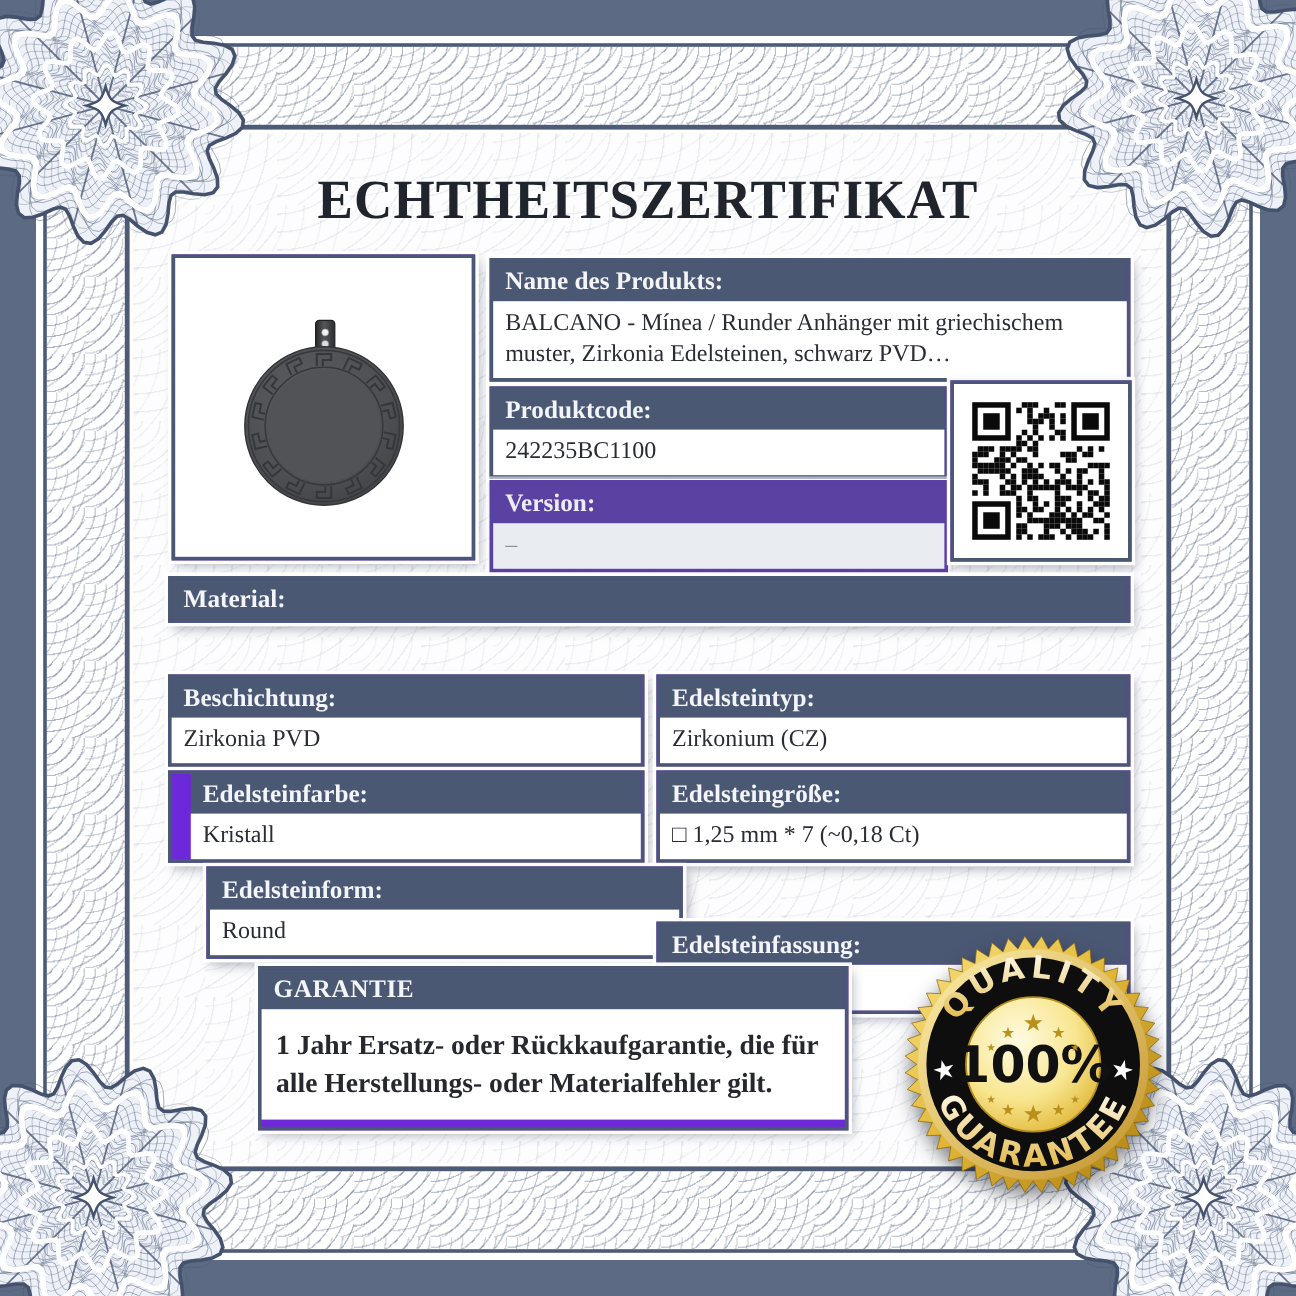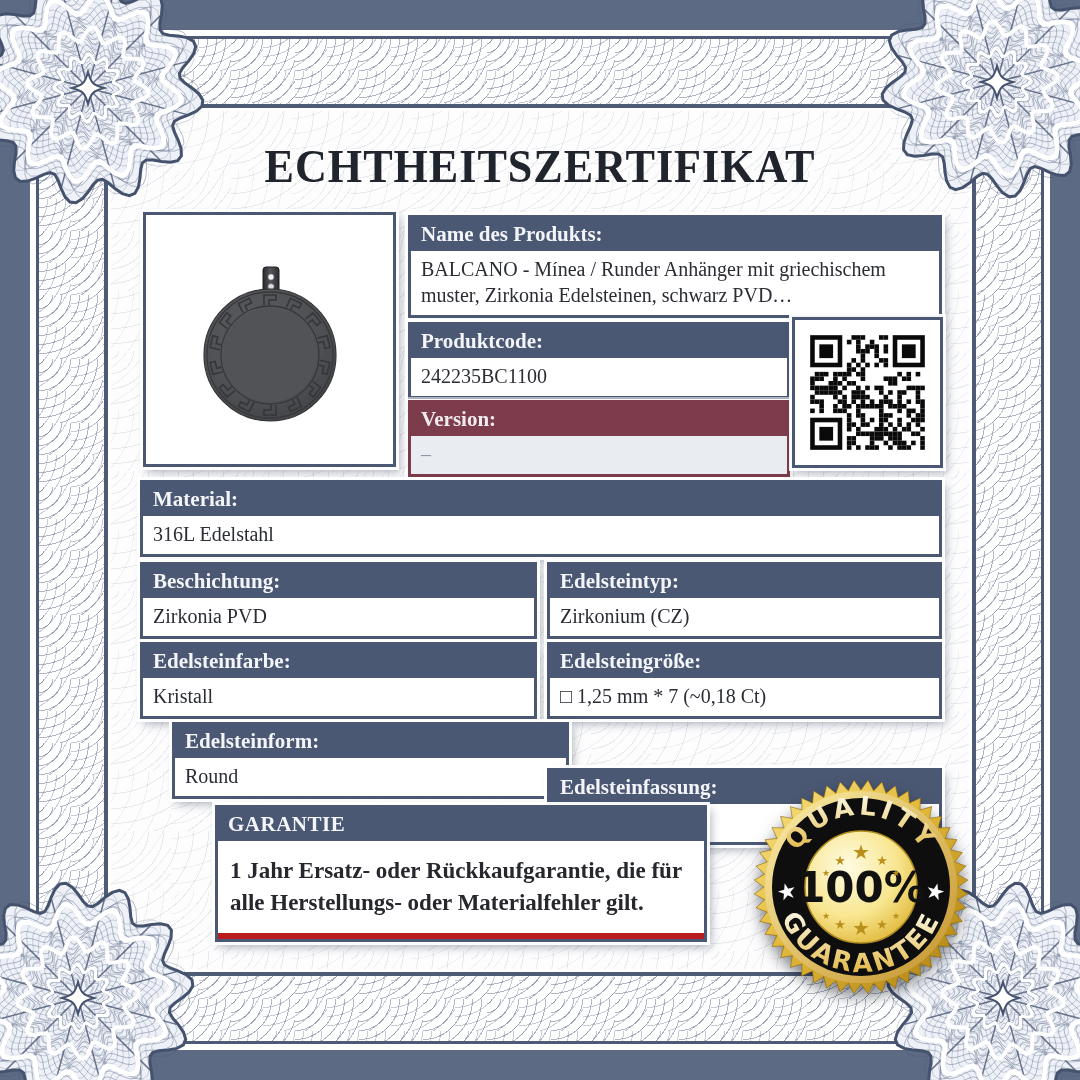--- a/index.html
+++ b/index.html
@@ -40,21 +40,21 @@
 
   
   .title{
     position:absolute;left:120px;right:120px;top:140px;z-index:8;
     text-align:center;font-weight:700;font-size:46px;letter-spacing:1px;
     color:#20242c;transform:scaleX(.96);
   }
 
   
   .fbox{
-    position:absolute;z-index:10;border:3px solid #4b5874;background:#b91c1c;
+    position:absolute;z-index:10;border:3px solid #4b5874;background:#6d28d9;
     box-shadow:0 0 0 3px rgba(255,255,255,.95), 4px 5px 9px rgba(42,52,74,.38);
   }
   .fbox .hdr{
     background:#4b5874;color:#f3f5f8;font-weight:700;font-size:21px;
     line-height:1.25;padding:3px 10px 4px;
   }
   .fbox .val{
     background:#fff;color:#2a2d34;font-size:20px;line-height:1.3;
     padding:5px 10px 7px;
   }
@@ -63,21 +63,21 @@
   #box-code   {left:408px;top:322px;width:382px;box-sizing:border-box;}
   #box-version{left:408px;top:400px;width:382px;box-sizing:border-box;
     border-color:rgba(75,88,116,.55);
     box-shadow:0 0 0 3px rgba(255,255,255,.55), 3px 4px 8px rgba(42,52,74,.18);}
   #box-version .hdr{background:rgba(75,88,116,.55);color:rgba(250,251,253,.92);}
   #box-version .val{background:#e9ecf1;color:#8b93a2;}
   #box-qr     {left:792px;top:317px;width:151px;height:151px;box-sizing:border-box;}
   #box-material{left:140px;top:480px;width:802px;box-sizing:border-box;}
   #box-coating{left:140px;top:562px;width:397px;box-sizing:border-box;}
   #box-gemtype{left:547px;top:562px;width:395px;box-sizing:border-box;}
-  #box-gemcolor{left:140px;top:642px;width:397px;box-sizing:border-box;}
+  #box-gemcolor{left:140px;top:642px;width:397px;box-sizing:border-box;padding-left:16px;}
   #box-gemsize{left:547px;top:642px;width:395px;box-sizing:border-box;}
   #box-gemshape{left:140px;top:722px;width:397px;box-sizing:border-box;margin-left:32px;}
   #box-gemsetting{left:547px;top:722px;width:395px;box-sizing:border-box;margin-top:46px;}
 
   #box-warranty{left:215px;top:805px;width:492px;height:137px;box-sizing:border-box;}
   #box-warranty .hdr{letter-spacing:.5px;}
   #box-warranty .val{font-weight:700;font-size:23px;line-height:1.38;padding:14px 12px;color:#26282e;}
 
   .photo-wrap,.qr-wrap{width:100%;height:100%;display:flex;align-items:center;justify-content:center;background:#fff;}
 
@@ -638,21 +638,20 @@
           <rect x="2" y="20" width="7" height="7" fill="#0a0a0a"></rect>
           <rect x="3" y="21" width="5" height="5" fill="#fff"></rect>
           <rect x="4" y="22" width="3" height="3" fill="#0a0a0a"></rect>
         </g>
     </svg>
   </div>
 </div>
 
 <div class="fbox" id="box-material">
   <div class="hdr">Material:</div>
-  <div class="val">316L Edelstahl</div>
 </div>
 
 <div class="fbox" id="box-coating">
   <div class="hdr">Beschichtung:</div>
   <div class="val">Zirkonia PVD</div>
 </div>
 <div class="fbox" id="box-gemtype">
   <div class="hdr">Edelsteintyp:</div>
   <div class="val">Zirkonium (CZ)</div>
 </div>

